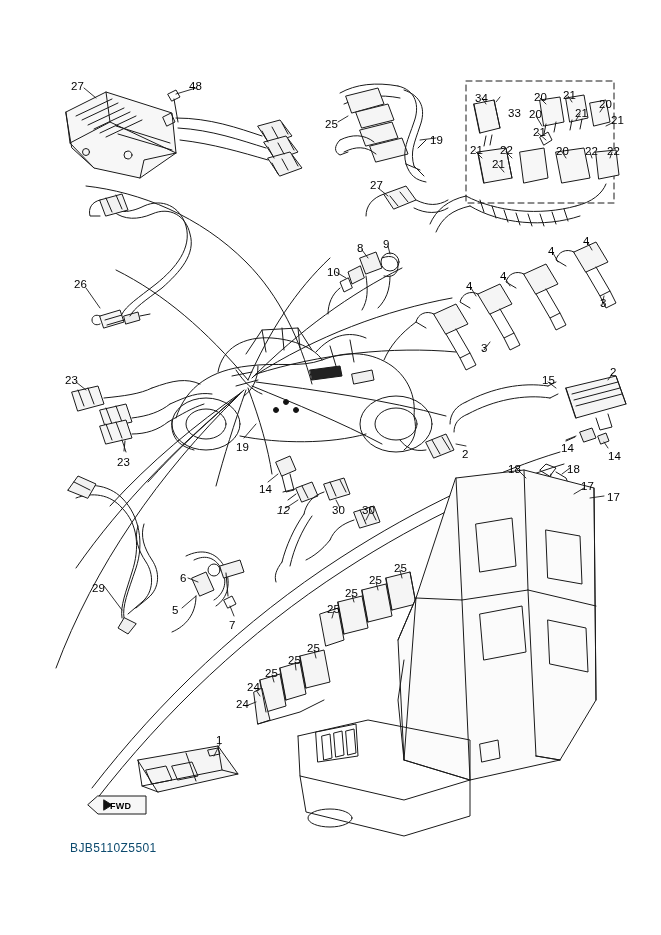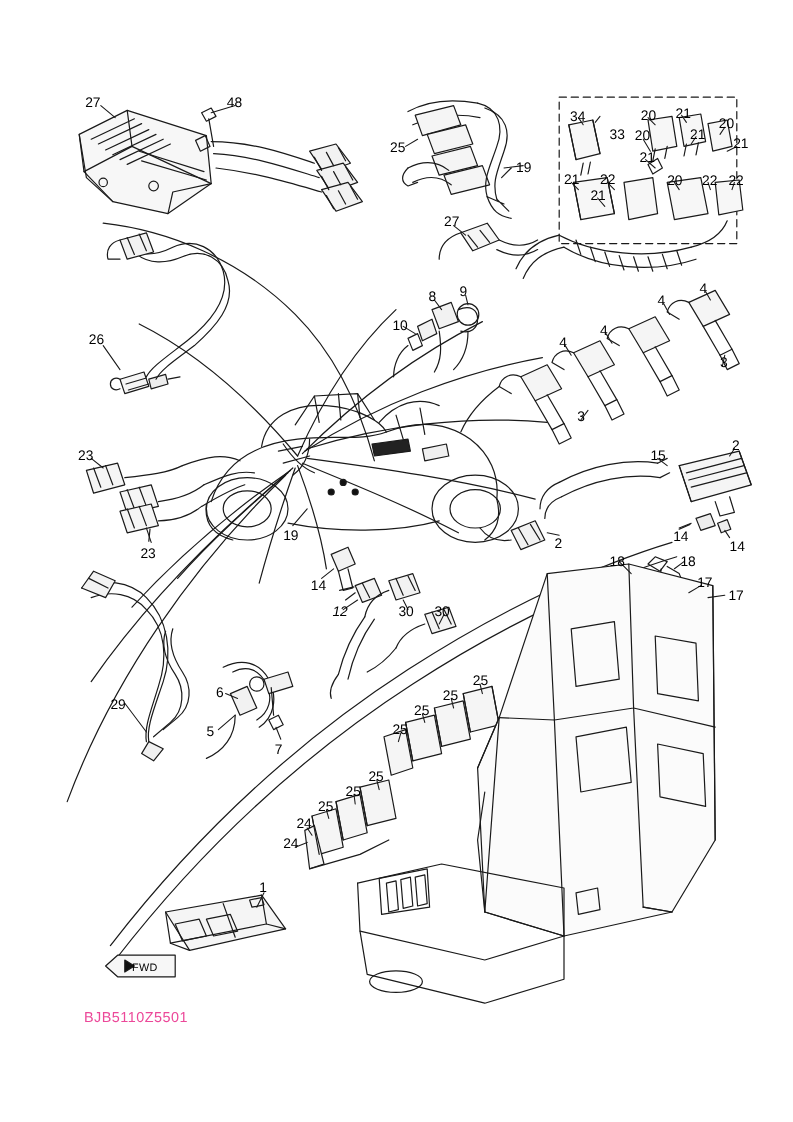--- a/index.html
+++ b/index.html
@@ -33,31 +33,32 @@
     white-space: nowrap;
     user-select: none;
   }
   #part-code {
     position: absolute;
     left: 70px;
     top: 841px;
     font-family: "Liberation Sans", sans-serif;
     font-size: 12px;
     letter-spacing: 0.4px;
-    color: #ec4899;
+    color: #0c4a6e;
     text-align: center;
   }
   .fwd-label {
     position: absolute;
     left: 110px;
     top: 801px;
     font-family: "Liberation Sans", sans-serif;
     font-size: 9px;
     color: #000000;
     letter-spacing: 0.3px;
+    font-weight: bold;
   }
 </style>
 </head>
 <body>
 
 <div id="page">
 
   <svg id="diagram-svg" viewBox="0 0 661 935" xmlns="http://www.w3.org/2000/svg">
     <g fill="none" stroke="#1a1a1a" stroke-width="1" stroke-linejoin="round" stroke-linecap="round">
 

